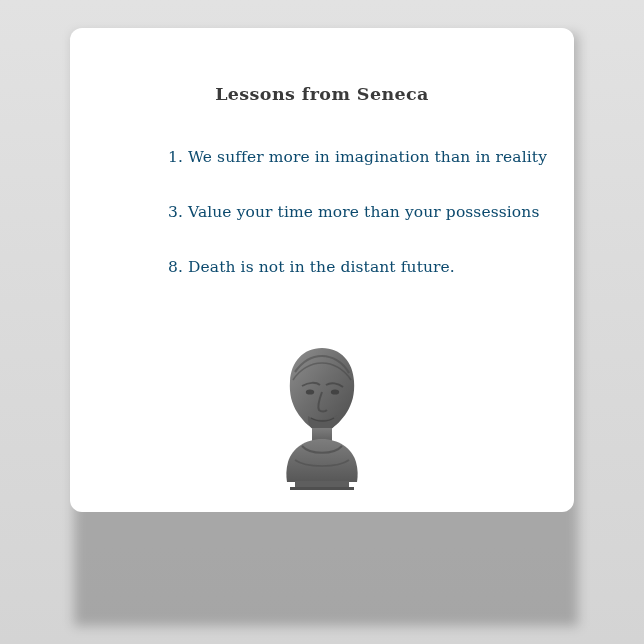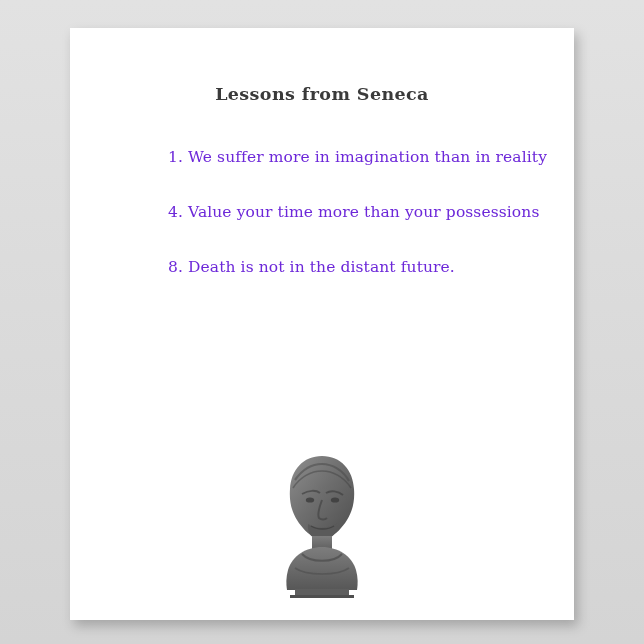--- a/index.html
+++ b/index.html
@@ -33,24 +33,25 @@
     width: 504px;
     height: 592px;
     background: rgba(0,0,0,0.22);
     filter: blur(6px);
   }
   .poster {
     position: absolute;
     left: 0;
     top: 0;
     width: 504px;
-    height: 592px;
+    height: 484px;
     background: #ffffff;
     box-sizing: border-box;
     overflow: hidden;
+    border-radius: 12px;
   }
   .poster-inner {
     position: absolute;
     left: 0;
     top: 0;
     right: 0;
     bottom: 0;
     padding: 56px 40px 24px 40px;
     box-sizing: border-box;
   }
@@ -63,21 +64,21 @@
     margin: 0 0 44px 0;
     font-family: "DejaVu Serif", serif;
   }
   .lessons {
     margin: 0;
     padding: 0;
     list-style: none;
   }
   .lesson {
     font-size: 15.5px;
-    color: #6d28d9;
+    color: #0c4a6e;
     margin: 0 0 37px 0;
     padding-left: 58px;
     font-family: "DejaVu Serif", serif;
     letter-spacing: 0.1px;
     white-space: nowrap;
   }
   .bust {
     position: absolute;
     left: 50%;
     transform: translateX(-50%);
@@ -94,21 +95,21 @@
 
 <div class="poster-wrap">
   <div class="poster-shadow"></div>
   <div class="poster">
     <div class="poster-inner">
 
       <h1 class="poster-title">Lessons from Seneca</h1>
 
       <ul class="lessons">
         <li class="lesson">1. We suffer more in imagination than in reality</li>
-        <li class="lesson">4. Value your time more than your possessions</li>
+        <li class="lesson">3. Value your time more than your possessions</li>
         <li class="lesson">8. Death is not in the distant future.</li>
       </ul>
 
       <div class="bust">
         <svg viewBox="0 0 120 148" width="120" height="148" aria-hidden="true">
           <defs>
             <linearGradient id="stone" x1="0" y1="0" x2="1" y2="1">
               <stop offset="0%" stop-color="#8e8e8e"></stop>
               <stop offset="45%" stop-color="#6f6f6f"></stop>
               <stop offset="100%" stop-color="#4e4e4e"></stop>

